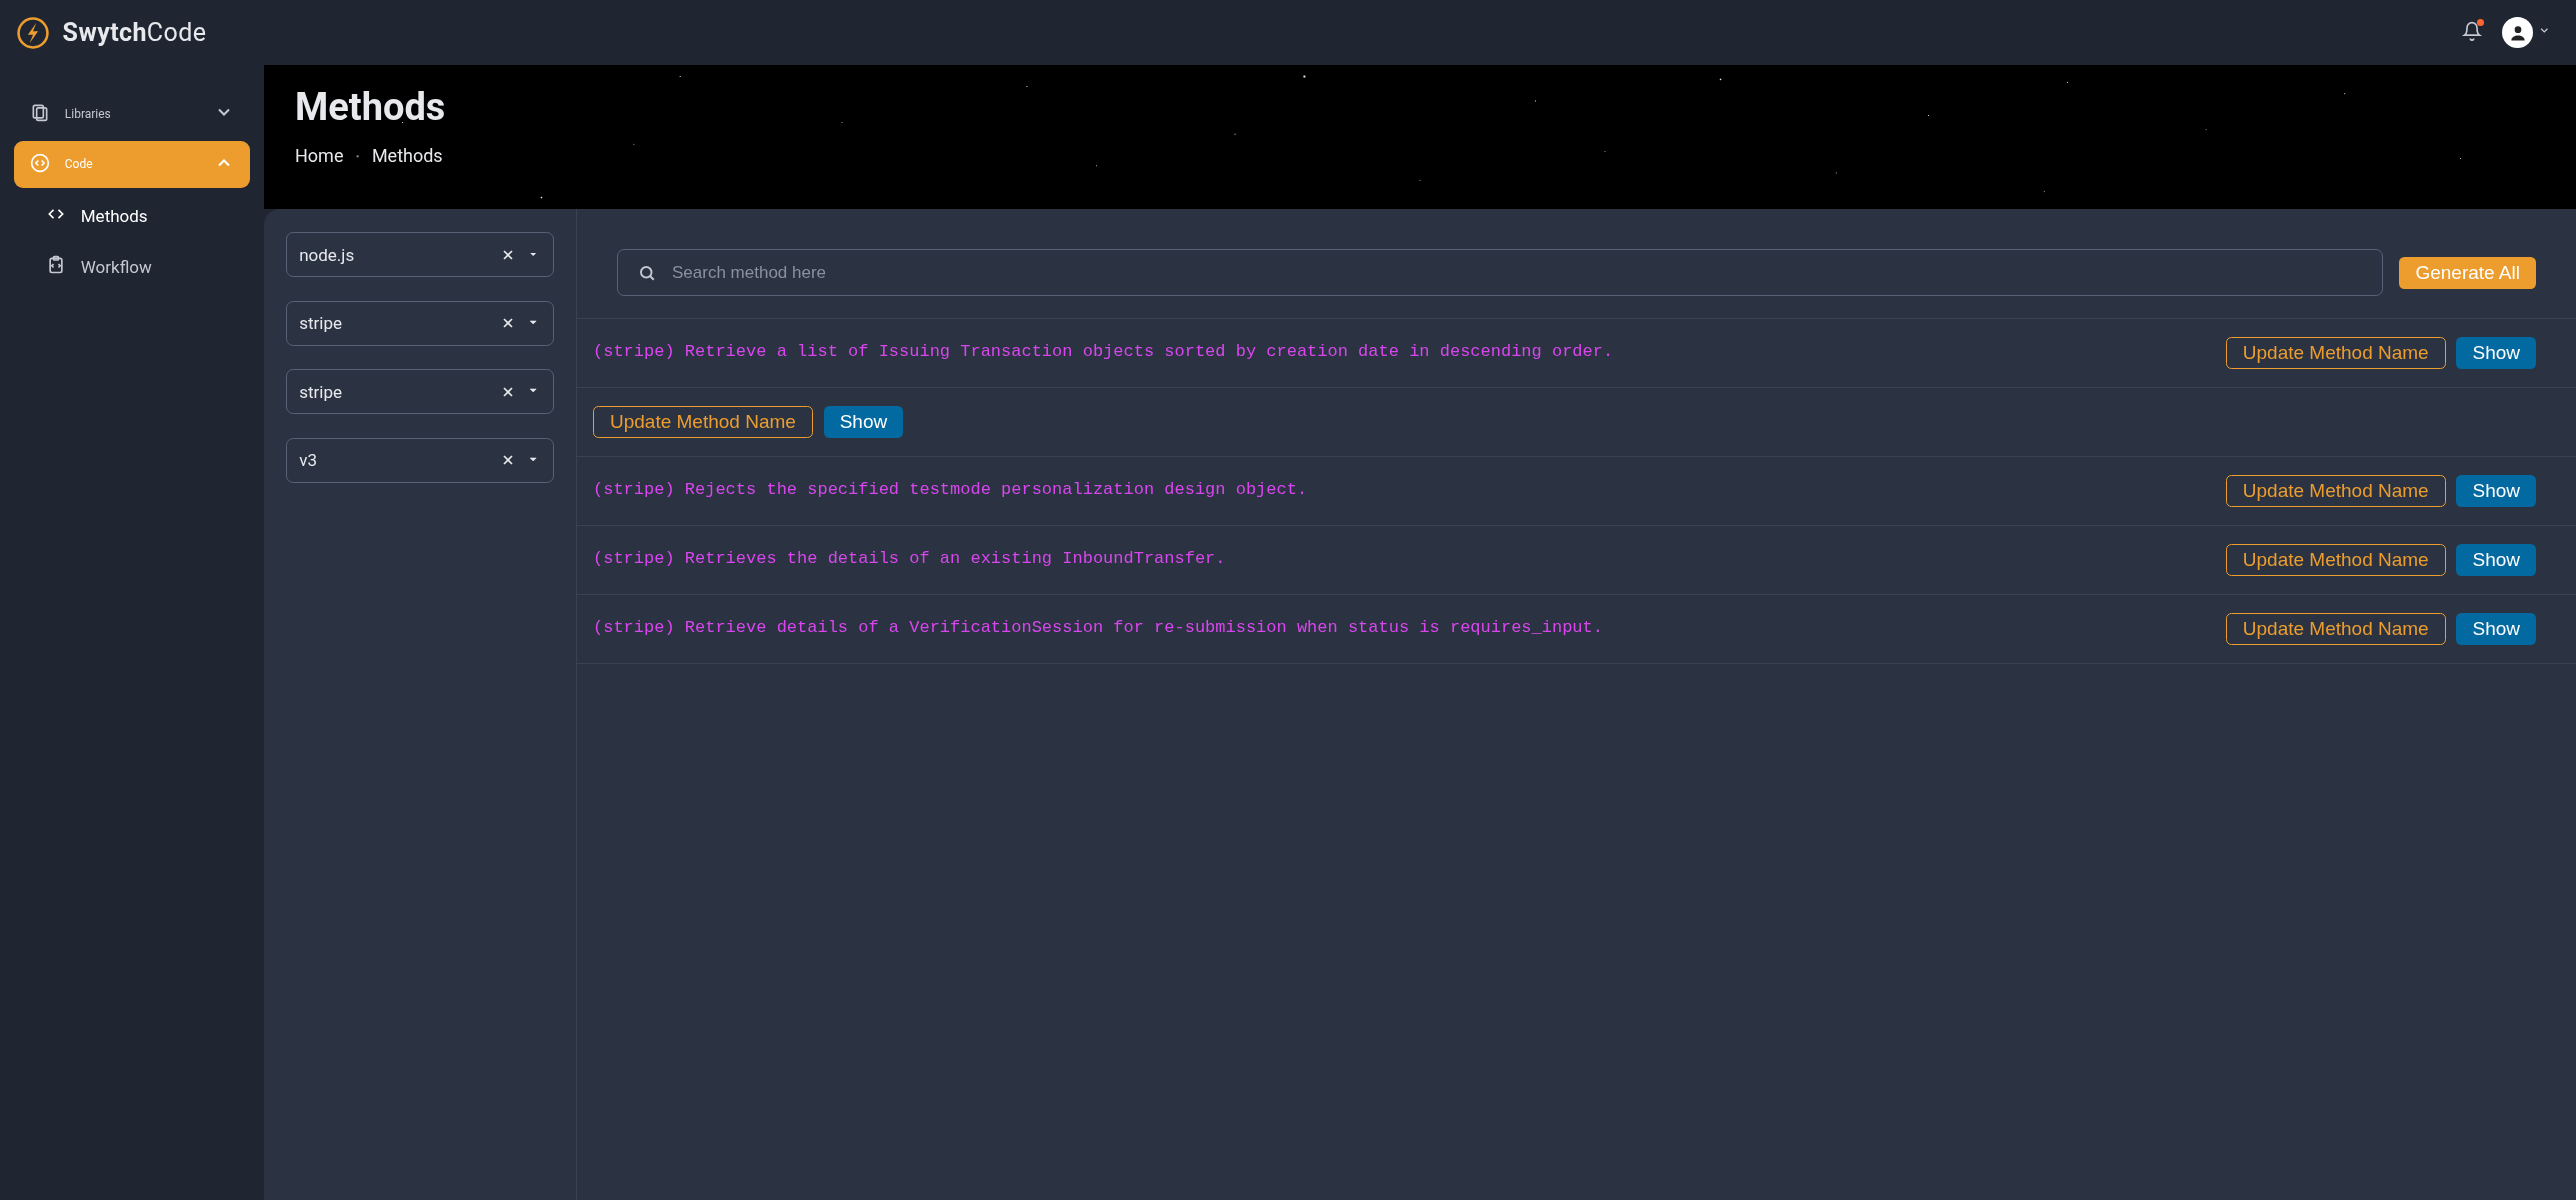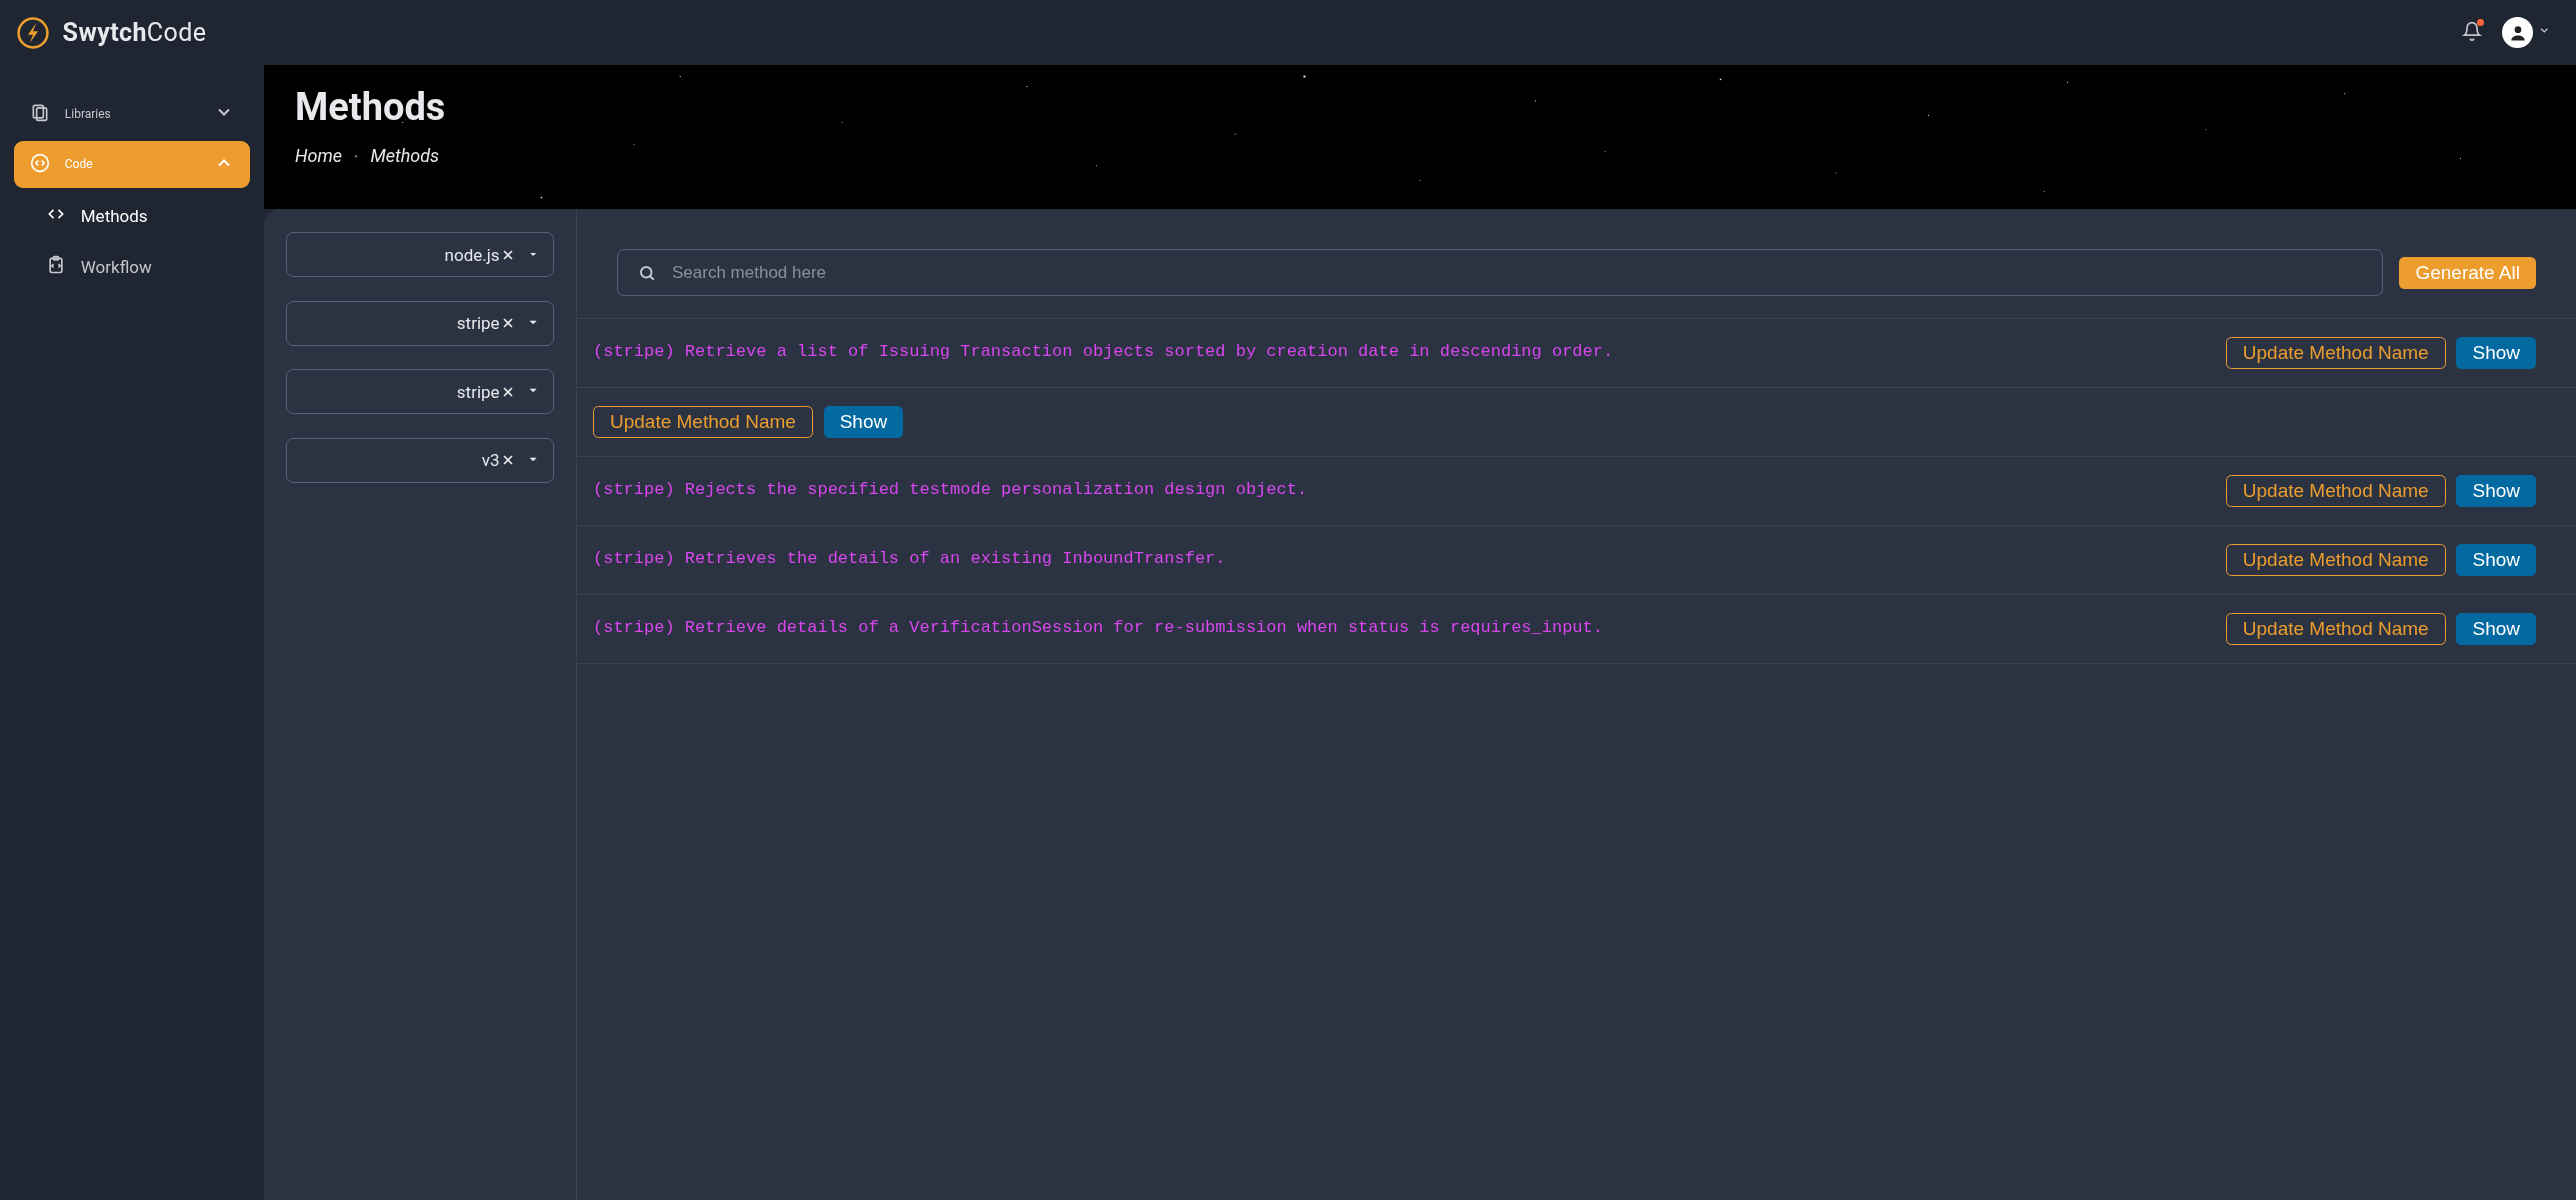--- a/index.html
+++ b/index.html
@@ -86,21 +86,21 @@
 
   
   .hero {
     height: 144px;
     position: relative;
     background: #000;
     padding: 20px 31px 0 31px;
     overflow: hidden;
   }
   .hero h1 { font-size: 38px; font-weight: 700; margin-bottom: 16px; position: relative; z-index: 2; }
-  .breadcrumb { display: flex; align-items: center; gap: 12.6px; font-size: 18px; position: relative; z-index: 2; font-style: italic; }
+  .breadcrumb { display: flex; align-items: center; gap: 12.6px; font-size: 18px; position: relative; z-index: 2; }
   .breadcrumb a { color: #e8e9ed; text-decoration: none; cursor: pointer; }
   .breadcrumb .sep { color: #888; font-size: 5.4px; }
   .stars {
     position: absolute; inset: 0;
     background-image:
       radial-gradient(0.9px 0.9px at 6% 40%, #fff, transparent),
       radial-gradient(1.3px 1.3px at 12% 92%, #fff, transparent),
       radial-gradient(0.9px 0.9px at 16% 55%, #bbb, transparent),
       radial-gradient(0.9px 0.9px at 18% 8%, #fff, transparent),
       radial-gradient(0.9px 0.9px at 25% 40%, #aaa, transparent),
@@ -144,21 +144,21 @@
     border: 0.9px solid #596277;
     border-radius: 7.2px;
     display: flex;
     align-items: center;
     padding: 0 12.6px;
     font-size: 17px;
     color: #e8e9ed;
     background: transparent;
     cursor: pointer;
   }
-  .combo .value { flex: 1; text-align: right; }
+  .combo .value { flex: 1; }
   .combo .clear { margin-right: 10.8px; display: flex; }
   .combo svg { width: 14.4px; height: 14.4px; stroke: #e8e9ed; }
   .combo .clear svg { width: 16px; height: 16px; }
 
   .list-area {
     flex: 1;
     display: flex;
     flex-direction: column;
     overflow: hidden;
   }

